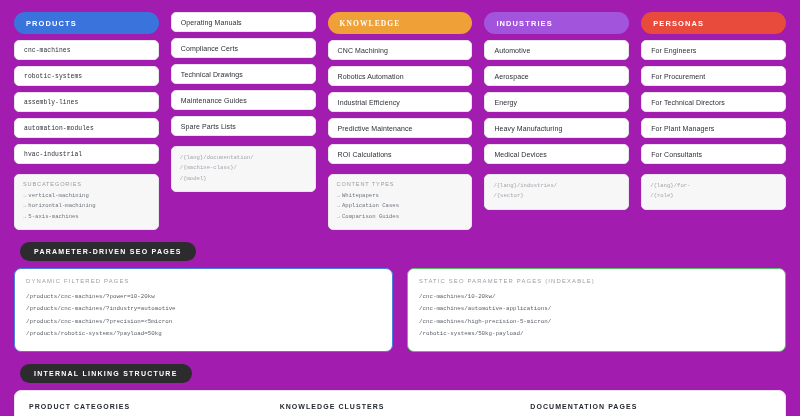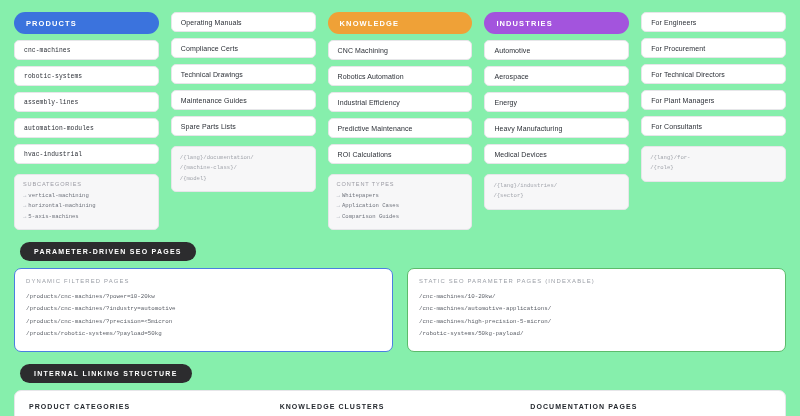--- a/index.html
+++ b/index.html
@@ -13,21 +13,21 @@
     background: #f4f4f5;
     font-family: "Liberation Sans", sans-serif;
     color: #1f2328;
     -webkit-font-smoothing: antialiased;
   }
   .page {
     width: 800px;
     height: 416px;
     padding: 12px 14px 0 14px;
     position: relative;
-    background: #86efac;
+    background: #a21caf;
   }
 
   
   .columns {
     display: grid;
     grid-template-columns: repeat(5, 1fr);
     gap: 12px;
     align-items: start;
   }
   .column { display: flex; flex-direction: column; gap: 6px; }
@@ -191,21 +191,21 @@
         <div class="node">Technical Drawings</div>
         <div class="node">Maintenance Guides</div>
         <div class="node">Spare Parts Lists</div>
         <div class="pathbox">
           <div class="path-line">/{lang}/documentation/</div>
           <div class="path-line">/{machine-class}/</div>
           <div class="path-line">/{model}</div>
         </div>
       </div>
       <div class="column">
-        <div class="col-header" style="background: rgb(239, 161, 55);">KNOWLEDGE</div>
+        <div class="col-header" style="background: rgb(239, 161, 55); font-family: Liberation Serif, serif;">KNOWLEDGE</div>
         <div class="node">CNC Machining</div>
         <div class="node">Robotics Automation</div>
         <div class="node">Industrial Efficiency</div>
         <div class="node">Predictive Maintenance</div>
         <div class="node">ROI Calculations</div>
         <div class="subbox">
           <div class="subbox-title">CONTENT TYPES</div>
           <div class="subbox-item"><span class="arrow">→</span><span>Whitepapers</span></div>
           <div class="subbox-item"><span class="arrow">→</span><span>Application Cases</span></div>
           <div class="subbox-item"><span class="arrow">→</span><span>Comparison Guides</span></div>
@@ -217,20 +217,21 @@
         <div class="node">Aerospace</div>
         <div class="node">Energy</div>
         <div class="node">Heavy Manufacturing</div>
         <div class="node">Medical Devices</div>
         <div class="pathbox">
           <div class="path-line">/{lang}/industries/</div>
           <div class="path-line">/{sector}</div>
         </div>
       </div>
       <div class="column">
+        <div class="col-header" style="background: rgb(232, 74, 60);">PERSONAS</div>
         <div class="node">For Engineers</div>
         <div class="node">For Procurement</div>
         <div class="node">For Technical Directors</div>
         <div class="node">For Plant Managers</div>
         <div class="node">For Consultants</div>
         <div class="pathbox">
           <div class="path-line">/{lang}/for-</div>
           <div class="path-line">/{role}</div>
         </div>
       </div>

